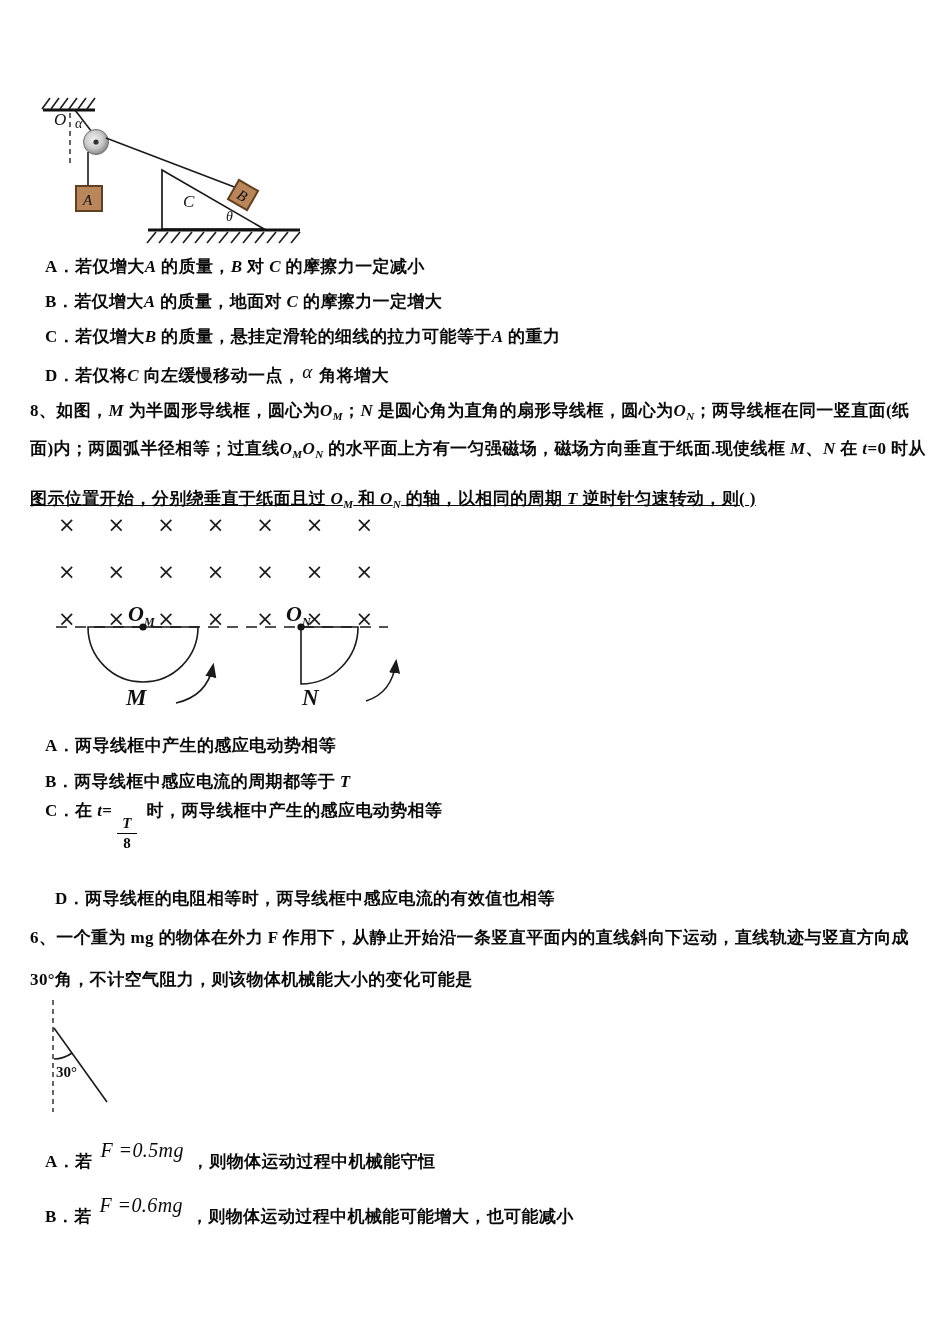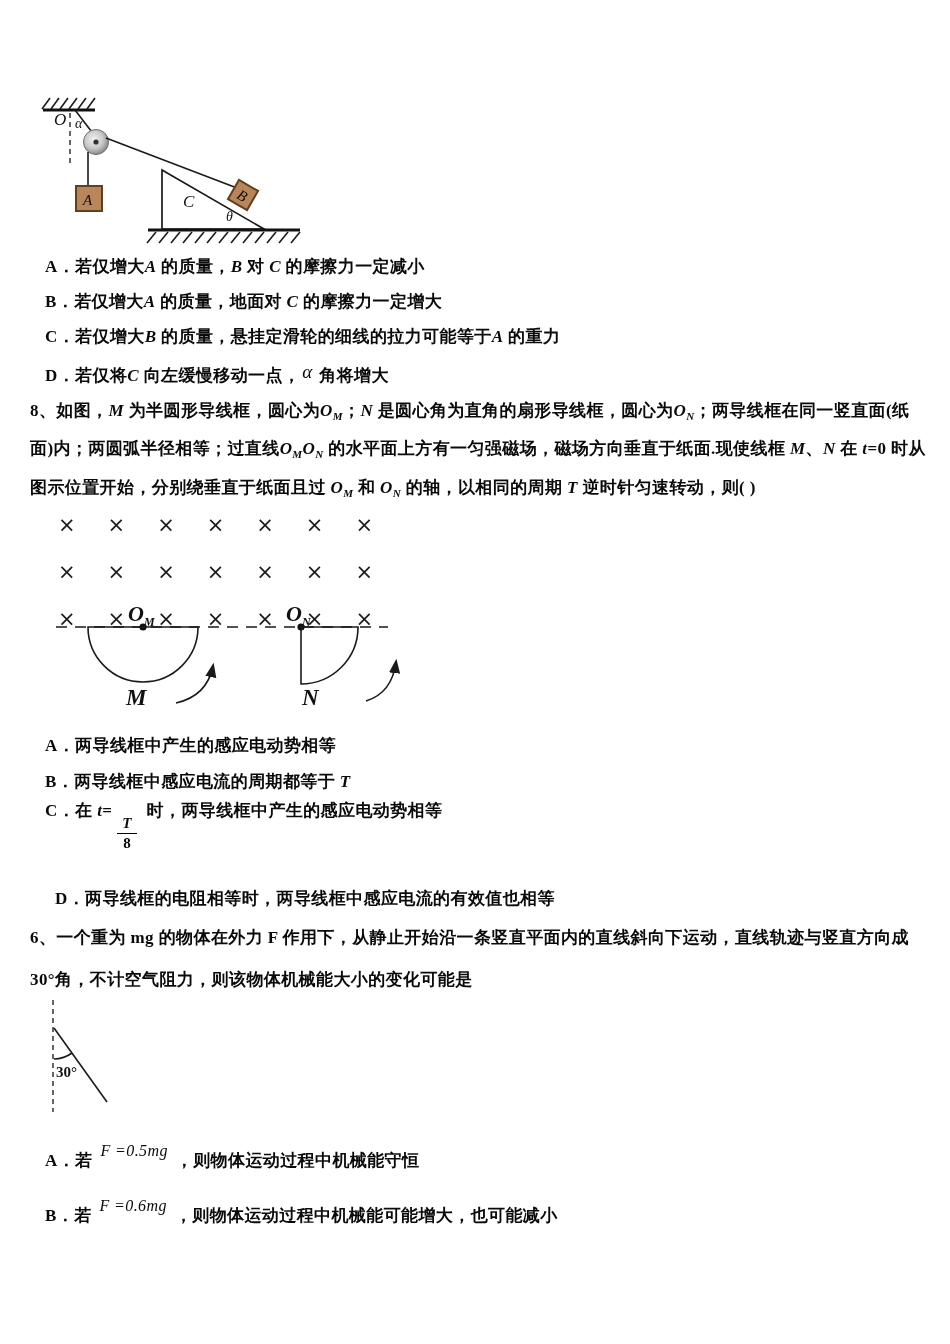--- a/index.html
+++ b/index.html
@@ -5,21 +5,21 @@
   html,body{margin:0;padding:0;background:#ffffff;}
   .page{position:relative;width:950px;height:1344px;background:#ffffff;overflow:hidden;
         font-family:"Liberation Serif",serif;color:#0a0a0a;}
   .row{position:absolute;font-size:17px;line-height:25px;white-space:nowrap;letter-spacing:0.4px;}
   .sg-cn{font-family:"Liberation Serif",serif;font-weight:700;}
   .sg-lab{font-family:"Liberation Serif",serif;font-weight:700;}
   .sg-v{font-family:"Liberation Serif",serif;font-style:italic;font-weight:700;}
   .sg-sub{font-family:"Liberation Serif",serif;font-style:italic;font-weight:700;font-size:11px;vertical-align:-4px;}
   .sg-vr{font-family:"Liberation Serif",serif;font-style:italic;font-size:19px;vertical-align:3px;padding:0 2px;}
   .sg-b{font-family:"Liberation Serif",serif;font-weight:700;text-align:center;}
-  .sg-f{font-family:"Liberation Serif",serif;font-style:italic;font-size:16px;vertical-align:10px;padding:0 8px;}
+  .sg-f{font-family:"Liberation Serif",serif;font-style:italic;font-size:20px;vertical-align:10px;padding:0 8px;}
   .sg-frac{display:inline-flex;flex-direction:column;align-items:center;vertical-align:-12px;margin:0 5px;
            font-family:"Liberation Serif",serif;font-size:15px;line-height:19px;}
   .sg-frac .num{font-style:italic;font-weight:700;border-bottom:1.6px solid #000;padding:0 5px;}
   .sg-frac .den{font-weight:700;}
   svg{position:absolute;overflow:visible;}
   .ln{stroke:#1a1a1a;stroke-width:1.6;fill:none;}
   .thick{stroke:#111;stroke-width:3;fill:none;}
   .dash{stroke:#333;stroke-width:1.5;fill:none;stroke-dasharray:5 4;}
   .dashlong{stroke:#1a1a1a;stroke-width:1.7;fill:none;stroke-dasharray:11 8;}
   .svgit{font-family:"Liberation Serif",serif;font-style:italic;fill:#111;}
@@ -95,21 +95,21 @@
     </g>
   </svg>
 
   <div class="row" style="left:45px;top:254px;"><span class="sg-lab">A．</span><span class="sg-cn">若仅增大</span><span class="sg-v">A</span><span class="sg-cn"> 的质量，</span><span class="sg-v">B</span><span class="sg-cn"> 对 </span><span class="sg-v">C</span><span class="sg-cn"> 的摩擦力一定减小</span></div>
   <div class="row" style="left:45px;top:324px;"><span class="sg-lab">C．</span><span class="sg-cn">若仅增大</span><span class="sg-v">B</span><span class="sg-cn"> 的质量，悬挂定滑轮的细线的拉力可能等于</span><span class="sg-v">A</span><span class="sg-cn"> 的重力</span></div>
   <div class="row" style="left:45px;top:289px;"><span class="sg-lab">B．</span><span class="sg-cn">若仅增大</span><span class="sg-v">A</span><span class="sg-cn"> 的质量，地面对 </span><span class="sg-v">C</span><span class="sg-cn"> 的摩擦力一定增大</span></div>
   <div class="row" style="left:45px;top:359px;"><span class="sg-lab">D．</span><span class="sg-cn">若仅将</span><span class="sg-v">C</span><span class="sg-cn"> 向左缓慢移动一点，</span><span class="sg-vr">α</span><span class="sg-cn"> 角将增大</span></div>
 
   <div class="row" style="left:30px;top:398px;"><span class="sg-cn">8、如图，</span><span class="sg-v">M</span><span class="sg-cn"> 为半圆形导线框，圆心为</span><span class="sg-v">O</span><span class="sg-sub">M</span><span class="sg-cn">；</span><span class="sg-v">N</span><span class="sg-cn"> 是圆心角为直角的扇形导线框，圆心为</span><span class="sg-v">O</span><span class="sg-sub">N</span><span class="sg-cn">；两导线框在同一竖直面(纸</span></div>
   <div class="row" style="left:30px;top:436px;"><span class="sg-cn">面)内；两圆弧半径相等；过直线</span><span class="sg-v">O</span><span class="sg-sub">M</span><span class="sg-v">O</span><span class="sg-sub">N</span><span class="sg-cn"> 的水平面上方有一匀强磁场，磁场方向垂直于纸面.现使线框 </span><span class="sg-v">M</span><span class="sg-cn">、</span><span class="sg-v">N</span><span class="sg-cn"> 在 </span><span class="sg-v">t</span><span class="sg-cn">=0 时从</span></div>
-  <div class="row" style="left:30px;top:475px;"><span class="sg-cn">图示位置开始，分别绕垂直于纸面且过 </span><span class="sg-v">O</span><span class="sg-sub">M</span><span class="sg-cn"> 和 </span><span class="sg-v">O</span><span class="sg-sub">N</span><span class="sg-cn"> 的轴，以相同的周期 </span><span class="sg-v">T</span><span class="sg-cn"> 逆时针匀速转动，则(      )</span></div>
+  <div class="row" style="left:30px;top:486px;text-decoration:underline;"><span class="sg-cn">图示位置开始，分别绕垂直于纸面且过 </span><span class="sg-v">O</span><span class="sg-sub">M</span><span class="sg-cn"> 和 </span><span class="sg-v">O</span><span class="sg-sub">N</span><span class="sg-cn"> 的轴，以相同的周期 </span><span class="sg-v">T</span><span class="sg-cn"> 逆时针匀速转动，则(      )</span></div>
 
   <svg style="left:40px;top:503px;" width="400" height="220" viewBox="0 0 400 220">
     <defs>
       <marker id="arrowhead2" markerWidth="9" markerHeight="8" refX="7" refY="3.5" orient="auto">
         <polygon points="0 0, 9 3.5, 0 7" fill="#1a1a1a"></polygon>
       </marker>
     </defs>
     <text class="crossrow" x="18" y="29" textLength="315" lengthAdjust="spacing">× × × × × × ×</text>
     <text class="crossrow" x="18" y="76" textLength="315" lengthAdjust="spacing">× × × × × × ×</text>
     <text class="crossrow" x="18" y="123" textLength="315" lengthAdjust="spacing">× × × × × × ×</text>

